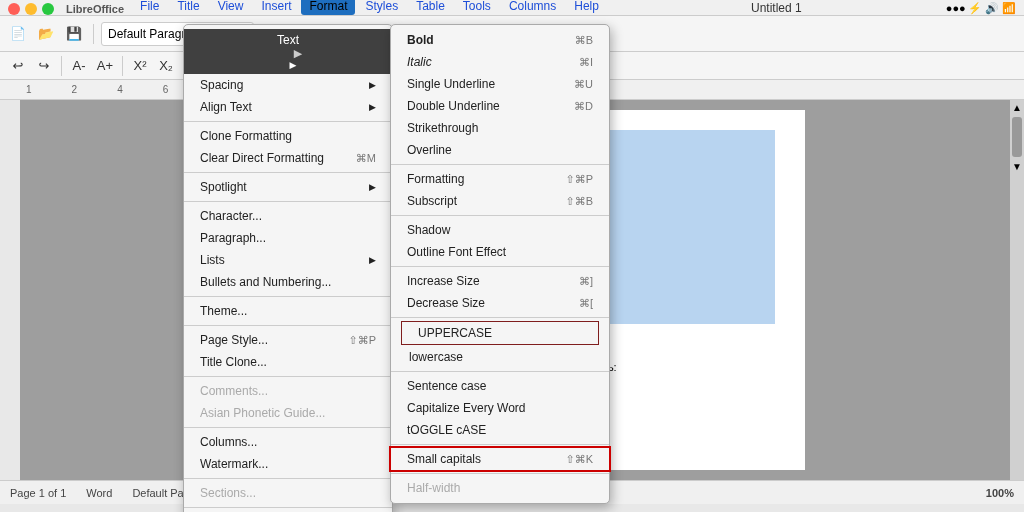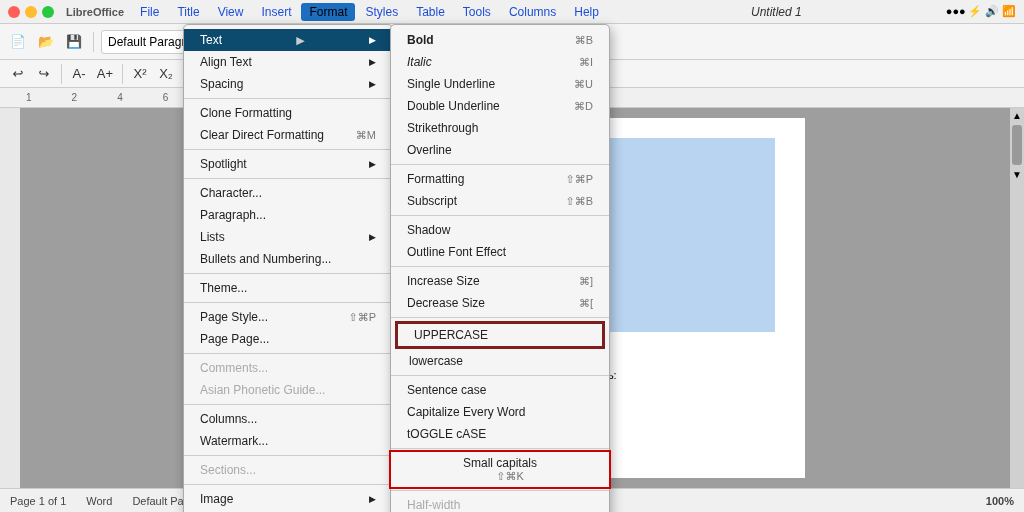--- a/index.html
+++ b/index.html
@@ -1,19 +1,19 @@
 <!DOCTYPE html>
 <html><head>
   <meta charset="utf-8">
   <style>
     * { box-sizing: border-box; margin: 0; padding: 0; }
     body { font-family: -apple-system, BlinkMacSystemFont, 'Helvetica Neue', Arial, sans-serif; font-size: 13px; background: #e8e8e8; overflow: hidden; width: 1024px; height: 512px; }
 
     
-    .menubar { display: flex; align-items: center; background: #f0f0f0; border-bottom: 1px solid #ccc; height: 24px; padding: 0 8px; gap: 2px; }
+    .menubar { display: flex; align-items: flex-end; background: #f0f0f0; border-bottom: 1px solid #ccc; height: 16px; padding: 0 8px; gap: 2px; }
     .menubar-logo { font-size: 11px; color: #555; margin-right: 6px; font-weight: bold; }
     .menubar-item { padding: 2px 8px; font-size: 12px; cursor: pointer; border-radius: 3px; color: #1d4ed8; }
     .menubar-item.active { background: #1e6ebf; color: #000000; }
     .traffic-lights { display: flex; gap: 5px; margin-right: 10px; }
     .tl { width: 12px; height: 12px; border-radius: 50%; }
     .tl.red { background: #ff5f57; }
     .tl.yellow { background: #febc2e; }
     .tl.green { background: #28c840; }
     .right-icons { margin-left: auto; display: flex; gap: 8px; align-items: center; font-size: 11px; }
 
@@ -32,34 +32,34 @@
     .page { background: white; width: 580px; min-height: 340px; padding: 20px 30px; font-size: 12px; line-height: 1.5; position: relative; }
     .scrollbar-v { width: 14px; background: #d0d0d0; }
 
     
     .statusbar { display: flex; align-items: center; background: #f0f0f0; border-top: 1px solid #ccc; height: 24px; padding: 0 10px; font-size: 11px; color: #444; gap: 20px; }
     .statusbar-right { margin-left: auto; display: flex; align-items: center; gap: 10px; font-weight: bold; }
     .dropdown { position: absolute; background: #f5f5f5; border: 1px solid #aaa; border-radius: 5px; box-shadow: 2px 4px 12px rgba(0,0,0,0.3); z-index: 200; min-width: 200px; padding: 4px 0; }
     .dropdown-item { display: flex; align-items: center; padding: 4px 16px; font-size: 12px; cursor: pointer; color: #222; white-space: nowrap; justify-content: space-between; }
     .dropdown-item.disabled { color: #aaa; pointer-events: none; }
     .dropdown-item.has-submenu::after { content: '▶'; font-size: 9px; margin-left: 10px; }
-    .dropdown-item.active-menu { background: #0c4a6e; color: white; }
+    .dropdown-item.active-menu { background: #404040; color: white; flex-direction: column; }
     .dropdown-sep { height: 1px; background: #ccc; margin: 3px 0; }
     .shortcut { font-size: 11px; color: #777; margin-left: 20px; }
     .active-menu .shortcut { color: #ccc; }
 
     
     .text-submenu { position: absolute; top: 24px; left: 180px; background: #f5f5f5; border: 1px solid #aaa; border-radius: 5px; box-shadow: 2px 4px 12px rgba(0,0,0,0.3); z-index: 300; min-width: 200px; padding: 4px 0; }
 
     
     .doc-text { font-size: 11px; line-height: 1.6; }
     .doc-selected { background: #b8d4f0; }
 
     
-    .window-title { text-align: center; flex: 1; font-size: 12px; color: #333; font-style: italic; }
+    .window-title { text-align: center; flex: 1; font-size: 12px; color: #333; }
   </style>
 </head>
 <body>
 
 <div class="menubar">
   <div class="traffic-lights">
     <div class="tl red"></div>
     <div class="tl yellow"></div>
     <div class="tl green"></div>
   </div>
@@ -180,24 +180,24 @@
     <span>100%</span>
   </div>
 </div>
 
 <div class="dropdown" style="top:24px; left:183px; width:210px;">
   <div class="dropdown-item active-menu has-submenu">
     <span>Text</span>
     <span class="shortcut">▶</span>
   </div>
   <div class="dropdown-item has-submenu">
+    <span>Spacing</span>
+  </div>
+  <div class="dropdown-item has-submenu">
     <span>Align Text</span>
-  </div>
-  <div class="dropdown-item has-submenu">
-    <span>Spacing</span>
   </div>
   <div class="dropdown-sep"></div>
   <div class="dropdown-item">
     <span>Clone Formatting</span>
   </div>
   <div class="dropdown-item">
     <span>Clear Direct Formatting</span>
     <span class="shortcut">⌘M</span>
   </div>
   <div class="dropdown-sep"></div>
@@ -220,21 +220,21 @@
   <div class="dropdown-sep"></div>
   <div class="dropdown-item">
     <span>Theme...</span>
   </div>
   <div class="dropdown-sep"></div>
   <div class="dropdown-item">
     <span>Page Style...</span>
     <span class="shortcut">⇧⌘P</span>
   </div>
   <div class="dropdown-item">
-    <span>Page Page...</span>
+    <span>Title Clone...</span>
   </div>
   <div class="dropdown-sep"></div>
   <div class="dropdown-item disabled">
     <span>Comments...</span>
   </div>
   <div class="dropdown-item disabled">
     <span>Asian Phonetic Guide...</span>
   </div>
   <div class="dropdown-sep"></div>
   <div class="dropdown-item">
@@ -299,38 +299,38 @@
   <div class="dropdown-sep"></div>
   <div class="dropdown-item">
     <span>Increase Size</span>
     <span class="shortcut">⌘]</span>
   </div>
   <div class="dropdown-item">
     <span>Decrease Size</span>
     <span class="shortcut">⌘[</span>
   </div>
   <div class="dropdown-sep"></div>
-  <div class="dropdown-item" style="border: 3px solid #7f1d1d; margin: 1px 4px;">
+  <div class="dropdown-item" style="border: 1px solid #7f1d1d; margin: 1px 10px;">
     <span>UPPERCASE</span>
   </div>
   <div class="dropdown-item" style="margin: 0 2px;">
     <span>lowercase</span>
   </div>
   <div class="dropdown-sep"></div>
   <div class="dropdown-item">
     <span>Sentence case</span>
   </div>
   <div class="dropdown-item">
     <span>Capitalize Every Word</span>
   </div>
   <div class="dropdown-item">
     <span>tOGGLE cASE</span>
   </div>
   <div class="dropdown-sep"></div>
-  <div class="dropdown-item" style="outline: 2px solid #cc0000; background: #f5f5f5; flex-direction: column;">
+  <div class="dropdown-item" style="outline: 2px solid #cc0000; background: #f5f5f5;">
     <span>Small capitals</span>
     <span class="shortcut">⇧⌘K</span>
   </div>
   <div class="dropdown-sep"></div>
   <div class="dropdown-item disabled">
     <span>Half-width</span>
   </div>
 
 </div>
 

